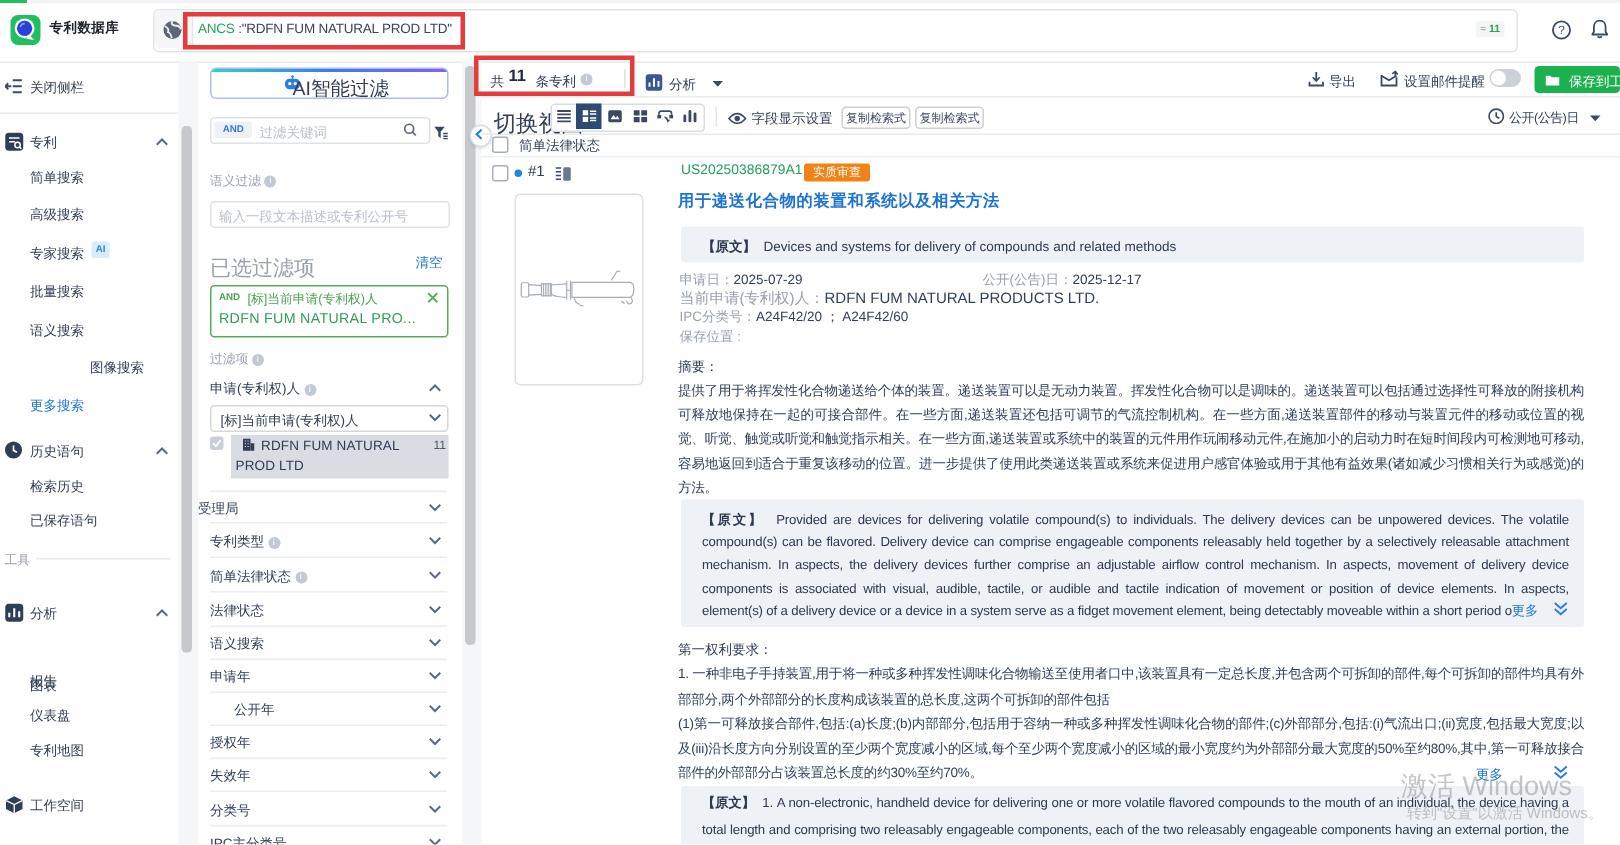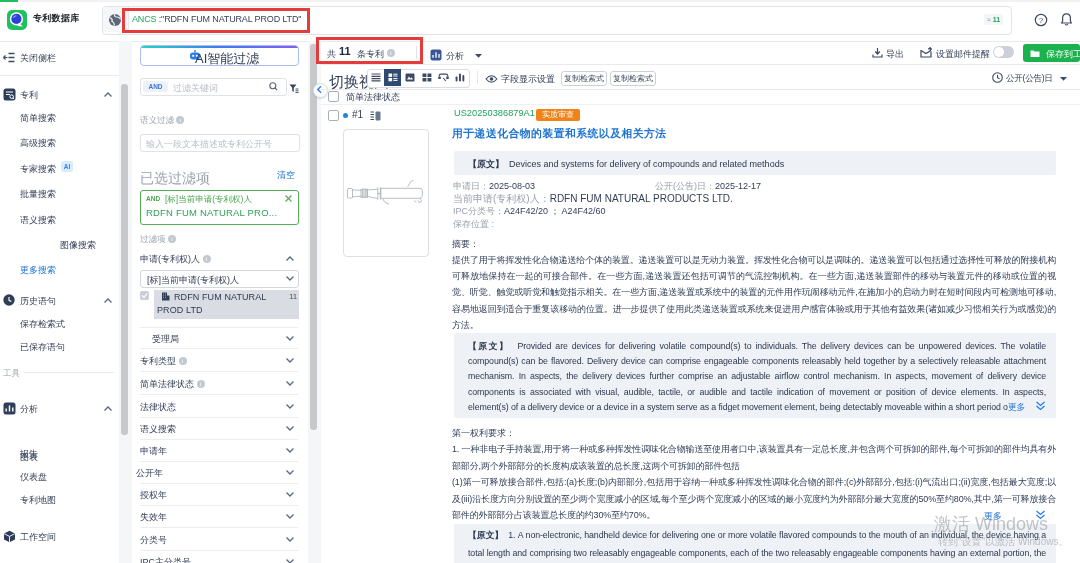--- a/index.html
+++ b/index.html
@@ -85,21 +85,21 @@
  <div class="abs" style="left:20px;top:264px;font-size:9px;color:#2175d9;">更多搜索</div>
 
  <svg class="abs" style="left:3px;top:294px;" width="12" height="12" viewBox="0 0 12 12">
   <circle cx="6" cy="6" r="5.7" fill="#2f3e58"></circle>
   <path d="M6 3 L6 6.3 L8.3 7.5" stroke="#fff" stroke-width="1.1" fill="none"></path>
  </svg>
  <div class="abs row-label" style="left:20px;top:295px;">历史语句</div>
  <svg class="abs" style="left:103px;top:297px;" width="10" height="7" viewBox="0 0 10 7">
       <path d="M1.5 5.5 L5 2 L8.5 5.5" class="chev"></path>
     </svg>
- <div class="abs row-label" style="left:20px;top:318px;">保存检索式</div>
+ <div class="abs row-label" style="left:20px;top:318px;">检索历史</div>
  <div class="abs row-label" style="left:20px;top:341px;">已保存语句</div>
 
  <div class="abs" style="left:3px;top:368px;font-size:8.5px;color:#9aa1ad;">工具</div>
  <div class="abs" style="left:24px;top:372px;width:90px;height:1px;background:#e8eaed;"></div>
 
  <svg class="abs" style="left:3px;top:402px;" width="13" height="13" viewBox="0 0 13 13">
   <rect x="0.5" y="0.5" width="12" height="12" rx="2.5" fill="#2f3e58"></rect>
   <path d="M3.2 9.5 L3.2 6.5 M6.5 9.5 L6.5 3.5 M9.8 9.5 L9.8 5.5" stroke="#fff" stroke-width="1.4"></path>
  </svg>
  <div class="abs row-label" style="left:20px;top:403px;">分析</div>
@@ -185,21 +185,21 @@
   <rect x="6" y="3.5" width="2.5" height="5" fill="#323e56"></rect>
   <path d="M2.2 2 L3 2 M4 2 L4.8 2 M2.2 3.8 L3 3.8 M4 3.8 L4.8 3.8 M2.2 5.6 L3 5.6 M4 5.6 L4.8 5.6" stroke="#d9dce3" stroke-width="0.7"></path>
  </svg>
  <div class="abs" style="left:174px;top:292px;font-size:9px;color:#2f3b52;letter-spacing:0.1px;">RDFN FUM NATURAL</div>
  <div class="abs" style="left:157px;top:305px;font-size:9px;color:#2f3b52;letter-spacing:0.1px;">PROD LTD</div>
  <div class="abs" style="left:289px;top:292px;font-size:8px;color:#4a5569;">11</div>
 
  <div class="abs" style="left:140px;top:327px;width:158px;height:1px;background:#ecedef;"></div>
 </div>
 <div id="frows">
- <div class="abs row-label" style="left:152px;top:333px;">受理局</div>
+ <div class="abs row-label" style="left:132px;top:333px;">受理局</div>
  <svg class="abs" style="left:285px;top:335px;" width="10" height="7" viewBox="0 0 10 7">
       <path d="M1.5 1.5 L5 5 L8.5 1.5" class="chev"></path>
     </svg>
  <div class="abs" style="left:140px;top:348px;width:158px;height:1px;background:#ecedef;"></div>
 
  <div class="abs row-label" style="left:140px;top:355px;">专利类型 <span class="info">i</span></div>
  <svg class="abs" style="left:285px;top:357px;" width="10" height="7" viewBox="0 0 10 7">
       <path d="M1.5 1.5 L5 5 L8.5 1.5" class="chev"></path>
     </svg>
  <div class="abs" style="left:140px;top:371px;width:158px;height:1px;background:#ecedef;"></div>
@@ -221,21 +221,21 @@
       <path d="M1.5 1.5 L5 5 L8.5 1.5" class="chev"></path>
     </svg>
  <div class="abs" style="left:140px;top:439px;width:158px;height:1px;background:#ecedef;"></div>
 
  <div class="abs row-label" style="left:140px;top:445px;">申请年</div>
  <svg class="abs" style="left:285px;top:447px;" width="10" height="7" viewBox="0 0 10 7">
       <path d="M1.5 1.5 L5 5 L8.5 1.5" class="chev"></path>
     </svg>
  <div class="abs" style="left:140px;top:461px;width:158px;height:1px;background:#ecedef;"></div>
 
- <div class="abs row-label" style="left:136px;top:467px;">公开年</div>
+ <div class="abs row-label" style="left:156px;top:467px;">公开年</div>
  <svg class="abs" style="left:285px;top:469px;" width="10" height="7" viewBox="0 0 10 7">
       <path d="M1.5 1.5 L5 5 L8.5 1.5" class="chev"></path>
     </svg>
  <div class="abs" style="left:140px;top:483px;width:158px;height:1px;background:#ecedef;"></div>
 
  <div class="abs row-label" style="left:140px;top:489px;">授权年</div>
  <svg class="abs" style="left:285px;top:491px;" width="10" height="7" viewBox="0 0 10 7">
       <path d="M1.5 1.5 L5 5 L8.5 1.5" class="chev"></path>
     </svg>
  <div class="abs" style="left:140px;top:505px;width:158px;height:1px;background:#ecedef;"></div>
@@ -385,21 +385,21 @@
   </g>
  </svg>
 
  <div class="abs" style="left:454px;top:108px;font-size:9.2px;color:#1fa05c;letter-spacing:0.05px;">US20250386879A1</div>
  <div class="abs" style="left:536px;top:109px;width:44px;height:12px;background:#ef8318;border-radius:2px;font-size:8px;color:#fff;text-align:center;line-height:12px;">实质审查</div>
  <div class="abs" style="left:452px;top:127px;font-size:10.8px;font-weight:bold;letter-spacing:0.5px;color:#1d74d2;">用于递送化合物的装置和系统以及相关方法</div>
 
  <div class="abs" style="left:454px;top:151px;width:602px;height:23.5px;background:#eef1f5;border-radius:2px;"></div>
  <div class="abs" style="left:468px;top:158px;font-size:9px;color:#2c3950;"><b>【原文】</b>&nbsp; Devices and systems for delivery of compounds and related methods</div>
 
- <div class="abs" style="left:453px;top:180px;font-size:9px;"><span class="g">申请日：</span><span class="dk">2025-08-03</span></div>
+ <div class="abs" style="left:453px;top:180px;font-size:9px;"><span class="g">申请日：</span><span class="dk">2025-07-29</span></div>
  <div class="abs" style="left:655px;top:180px;font-size:9px;"><span class="g">公开(公告)日：</span><span class="dk">2025-12-17</span></div>
  <div class="abs" style="left:453px;top:192px;font-size:10px;"><span class="g">当前申请(专利权)人：</span><span class="dk">RDFN FUM NATURAL PRODUCTS LTD.</span></div>
  <div class="abs" style="left:453px;top:205px;font-size:9px;"><span class="g">IPC分类号：</span><span class="dk">A24F42/20 ； A24F42/60</span></div>
  <div class="abs" style="left:453px;top:218px;font-size:9px;"><span class="g">保存位置 :</span></div>
 
  <div class="abs dk" style="left:452px;top:238px;font-size:9px;">摘要：</div>
  <div class="abs" style="left:452px;top:252px;width:604px;font-size:9px;letter-spacing:-0.15px;line-height:16.2px;text-align:justify;color:#2f3e58;">提供了用于将挥发性化合物递送给个体的装置。递送装置可以是无动力装置。挥发性化合物可以是调味的。递送装置可以包括通过选择性可释放的附接机构可释放地保持在一起的可接合部件。在一些方面,递送装置还包括可调节的气流控制机构。在一些方面,递送装置部件的移动与装置元件的移动或位置的视觉、听觉、触觉或听觉和触觉指示相关。在一些方面,递送装置或系统中的装置的元件用作玩闹移动元件,在施加小的启动力时在短时间段内可检测地可移动,容易地返回到适合于重复该移动的位置。进一步提供了使用此类递送装置或系统来促进用户感官体验或用于其他有益效果(诸如减少习惯相关行为或感觉)的方法。</div>
 
  <div class="abs" style="left:454px;top:333px;width:602px;height:85px;background:#eef1f5;border-radius:2px;"></div>
  <div class="abs" style="left:468px;top:339px;width:578px;font-size:8.8px;letter-spacing:-0.1px;line-height:15.2px;text-align:justify;color:#2c3950;"><b>【原文】</b>&nbsp; Provided are devices for delivering volatile compound(s) to individuals. The delivery devices can be unpowered devices. The volatile compound(s) can be flavored. Delivery device can comprise engageable components releasably held together by a selectively releasable attachment mechanism. In aspects, the delivery devices further comprise an adjustable airflow control mechanism. In aspects, movement of delivery device components is associated with visual, audible, tactile, or audible and tactile indication of movement or position of device elements. In aspects, element(s) of a delivery device or a device in a system serve as a fidget movement element, being detectably moveable within a short period o<span style="color:#2175d9;">更多</span></div>

